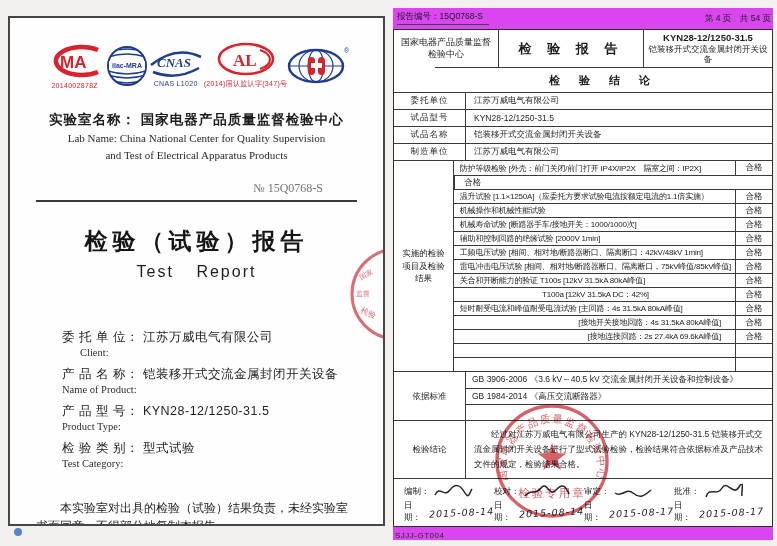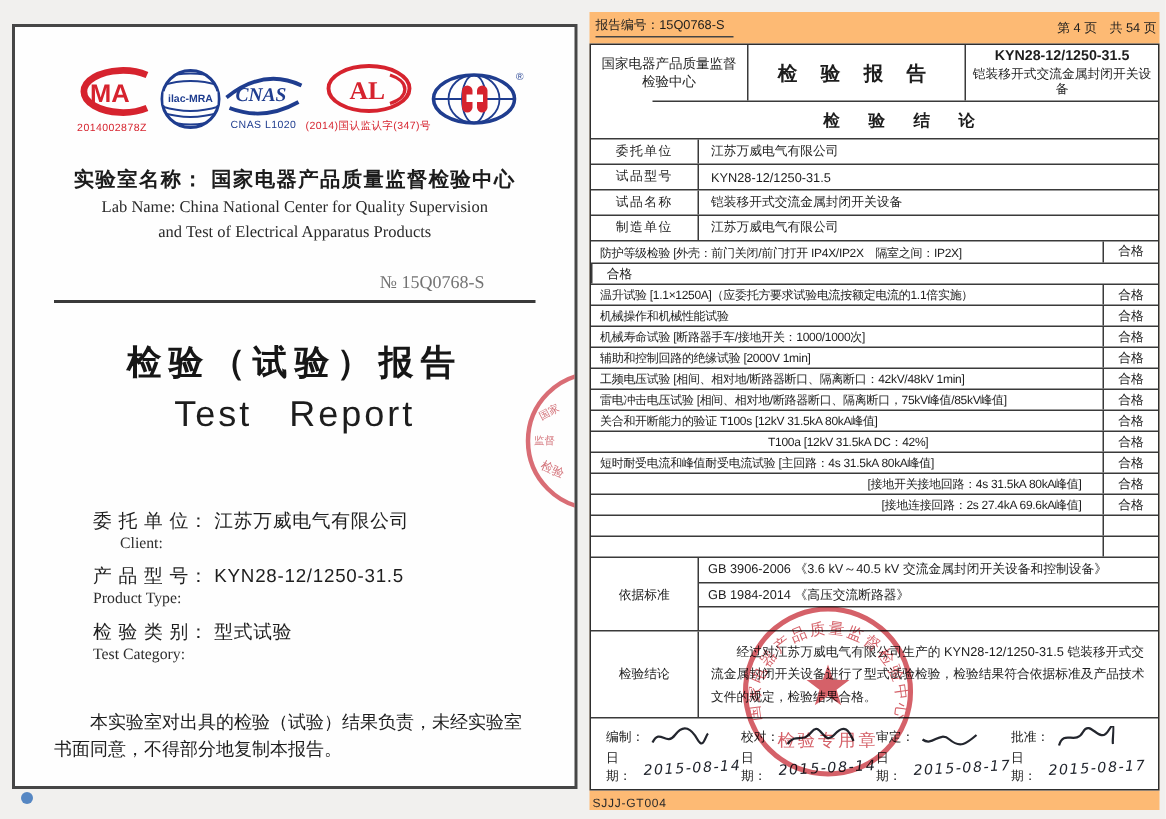--- a/index.html
+++ b/index.html
@@ -13,34 +13,34 @@
   .logos { margin-top:24px; display:flex; align-items:center; justify-content:center; }
   .logo { display:flex; flex-direction:column; align-items:center; }
   .logo-num { font-size:7px; color:#d6232e; margin-top:1px; letter-spacing:.3px; }
   .logo-num.blue { color:#1f3d8f; }
   .labname { margin-top:22px; text-align:center; }
   .labname-cn { font-size:13.5px; font-weight:bold; color:#1c1c1c; letter-spacing:1px; }
   .labname-en { font-family:"Liberation Serif",serif; font-size:11px; color:#2a2a2a; margin-top:3px; line-height:1.25; }
   .repno-line { margin:18px 26px 0 26px; text-align:right; padding:0 34px 4px 0;
     border-bottom:2px solid #3a3a3a; font-family:"Liberation Serif",serif; font-size:12px; color:#737373; }
   .title-cn { margin-top:24px; text-align:center; font-size:23px; font-weight:bold; letter-spacing:5px; color:#161616; }
-  .title-en { margin-top:6px; text-align:center; font-size:24px; letter-spacing:2px; word-spacing:16px; color:#1d1d1d; }
+  .title-en { margin-top:6px; text-align:center; font-size:16px; letter-spacing:2px; word-spacing:16px; color:#1d1d1d; }
   .fields { margin:48px 0 0 52px; }
   .field { margin-bottom:8px; }
   .f-cn { font-size:12.5px; color:#1e1e1e; letter-spacing:.5px; }
   .f-en { font-family:"Liberation Serif",serif; font-size:10.5px; color:#2d2d2d; margin:1px 0 0 0; }
   .f-en.indent { margin-left:18px; }
   .disclaimer { margin:30px 26px 0 26px; }
   .disc-cn { font-size:12px; color:#1d1d1d; line-height:1.5; text-indent:2em; }
   .left-stamp { position:absolute; right:-2px; top:220px; }
   .blue-dot { position:absolute; left:14px; top:528px; width:8px; height:8px; border-radius:50%;
     background:#2f6db8; opacity:.8; }
 
   
-  .right-page { position:absolute; left:393px; top:8px; width:380px; height:532px; background:#fdba74; }
+  .right-page { position:absolute; left:393px; top:8px; width:380px; height:532px; background:#d946ef; }
   .meta-row { display:flex; justify-content:space-between; align-items:flex-end; padding:3px 2px 2px 4px;
     font-size:8.5px; color:#1d1d1d; }
   .repno-r { border-bottom:1px solid #444; padding:0 6px 1px 0; }
   .rtable { margin-top:2px; border:1.6px solid #2e2e2e; background:#fff; font-size:8.5px; color:#1d1d1d; }
   .row { display:flex; border-top:1px solid #3a3a3a; }
   .row:first-child { border-top:none; }
   .r-head { height:37px; }
   .r-head .hc { display:flex; flex-direction:column; align-items:center; justify-content:center;
     text-align:center; padding:1px 3px; }
   .hc1 { width:105px; border-right:1px solid #3a3a3a; font-size:9px; line-height:1.3; }
@@ -152,20 +152,24 @@
 
     <div class="title-cn">检验（试验）报告</div>
     <div class="title-en">Test Report</div>
 
     <div class="fields">
       <div class="field">
         <div class="f-cn">委 托 单 位： 江苏万威电气有限公司</div>
         <div class="f-en indent">Client:</div>
       </div>
       <div class="field">
+        <div class="f-cn">产 品 名 称： 铠装移开式交流金属封闭开关设备</div>
+        <div class="f-en">Name of Product:</div>
+      </div>
+      <div class="field">
         <div class="f-cn">产 品 型 号： KYN28-12/1250-31.5</div>
         <div class="f-en">Product Type:</div>
       </div>
       <div class="field">
         <div class="f-cn">检 验 类 别： 型式试验</div>
         <div class="f-en">Test Category:</div>
       </div>
     </div>
 
     <div class="disclaimer">
@@ -218,20 +222,21 @@
       <div class="row irow">
         <div class="ilabel">试品名称</div>
         <div class="ival">铠装移开式交流金属封闭开关设备</div>
       </div>
       <div class="row irow">
         <div class="ilabel">制造单位</div>
         <div class="ival">江苏万威电气有限公司</div>
       </div>
 
       <div class="row tests-row">
+        <div class="tlabel">实施的检验项目及检验结果</div>
         <div class="tbody">
           <div class="trow">
               <div class="tdesc">防护等级检验 [外壳：前门关闭/前门打开 IP4X/IP2X　隔室之间：IP2X]</div>
               <div class="tres">合格</div>
             </div>
           <div class="trow">
               <div class="tres">合格</div>
             </div>
           <div class="trow">
               <div class="tdesc">温升试验 [1.1×1250A]（应委托方要求试验电流按额定电流的1.1倍实施）</div>

